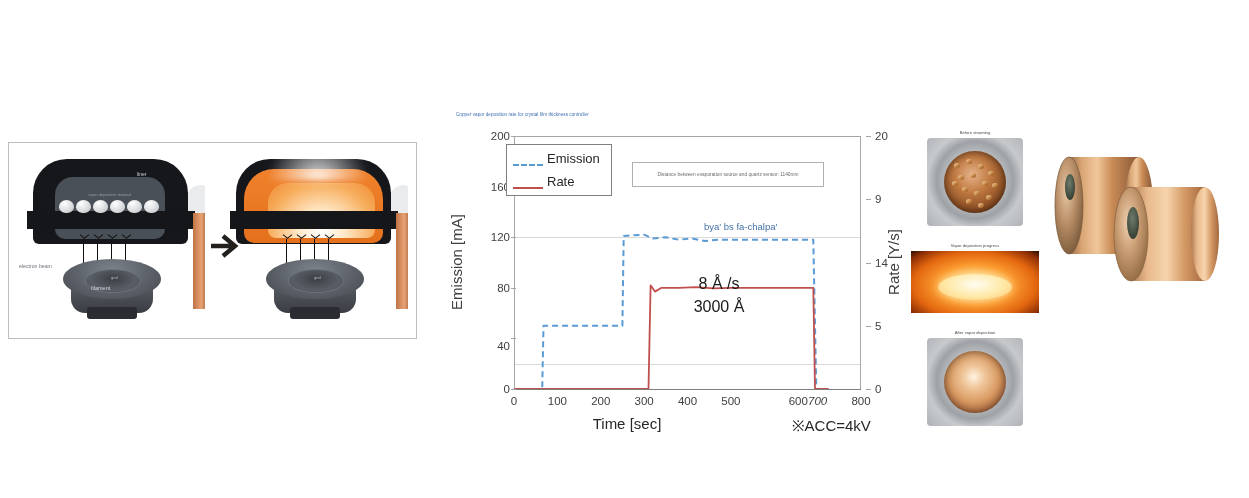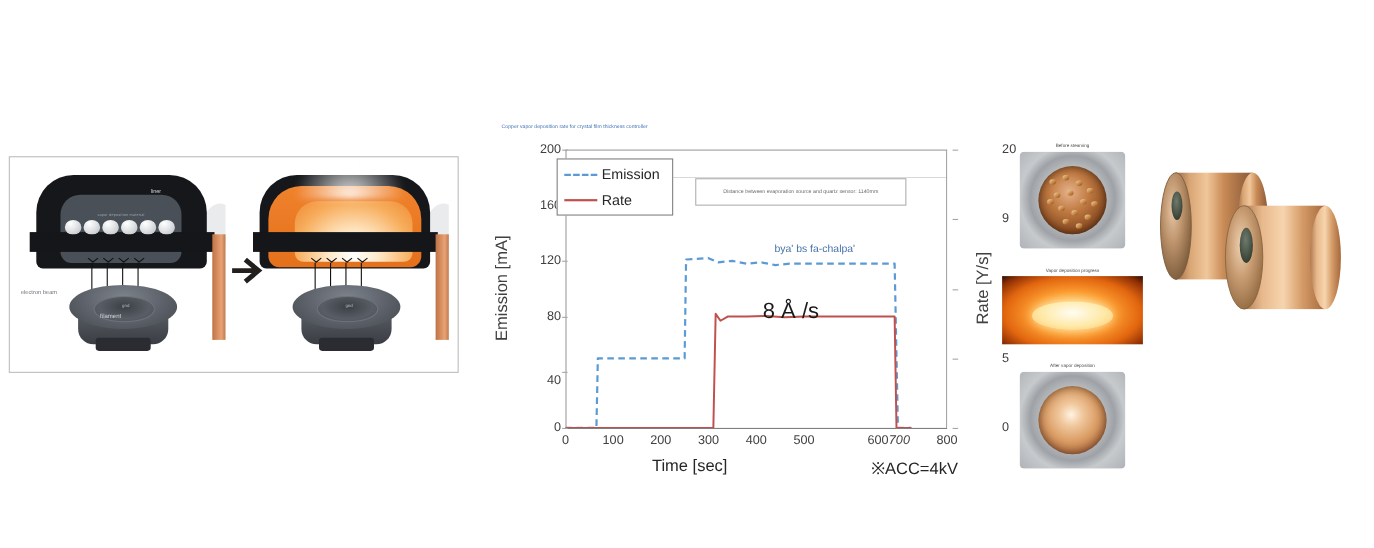--- a/index.html
+++ b/index.html
@@ -86,49 +86,49 @@
         background:
           repeating-linear-gradient(to right, transparent 0 43.3px, #d9d9d9 43.3px 43.4px),
           repeating-linear-gradient(to bottom, transparent 0 25.3px, #d9d9d9 25.3px 25.4px);
         box-sizing:border-box;}
   #plot-frame-top{position:absolute;left:62px;top:24px;width:347px;height:0;border-top:1px solid #a6a6a6;}
   #plot-frame-bottom{position:absolute;left:62px;top:277px;width:347px;height:0;border-top:1px solid #7f7f7f;}
 
   .yl{position:absolute;right:0;transform:translateY(-50%);font-size:11.5px;color:#404040;
       text-align:right;width:46px;}
   .ylticks{position:absolute;left:10px;top:24px;width:48px;height:253px;}
-  .yr{position:absolute;left:0;transform:translateY(-50%);font-size:11.5px;color:#404040;width:40px;margin-left:36px;}
+  .yr{position:absolute;left:0;transform:translateY(-50%);font-size:11.5px;color:#404040;width:40px;}
   .yrticks{position:absolute;left:414px;top:24px;width:40px;height:253px;}
   .tickmark{position:absolute;width:5px;height:0;border-top:1px solid #a6a6a6;}
 
   .xl{position:absolute;top:0;transform:translateX(-50%);font-size:11.5px;color:#404040;}
   #xticks{position:absolute;left:62px;top:283px;width:347px;height:16px;}
 
   #ylabel{position:absolute;left:-4px;top:150px;transform:rotate(-90deg) translate(-50%,0);
           transform-origin:left top;font-size:15px;color:#404040;white-space:nowrap;}
   #yrlabel{position:absolute;left:433px;top:150px;transform:rotate(-90deg) translate(-50%,0);
            transform-origin:left top;font-size:15px;color:#404040;white-space:nowrap;}
   #xlabel{position:absolute;left:175px;top:303px;transform:translateX(-50%);
           font-size:15px;color:#262626;white-space:nowrap;}
   #accnote{position:absolute;left:340px;top:303px;font-size:15px;color:#262626;white-space:nowrap;}
 
   #legend{position:absolute;left:54px;top:32px;width:106px;height:52px;
           background:#fff;border:1px solid #808080;box-sizing:border-box;
           display:flex;flex-direction:column;justify-content:center;gap:8px;padding-left:6px;}
-  .lg-row{display:flex;align-items:center;gap:4px;font-size:13px;color:#262626;}
+  .lg-row{display:flex;align-items:flex-end;gap:4px;font-size:13px;color:#262626;}
   .lg-dash{width:30px;height:0;border-top:2px dashed #5b9bd5;}
   .lg-sol{width:30px;height:0;border-top:2px solid #c0504d;}
 
   #distbox{position:absolute;left:180px;top:50px;width:192px;height:25px;
            border:1px solid #b0b0b0;background:rgba(255,255,255,.85);box-sizing:border-box;
            display:flex;align-items:center;justify-content:center;
            font-size:4.8px;color:#6b6b6b;text-align:center;padding:0 3px;}
 
   #rate-note{position:absolute;left:212px;top:160px;width:110px;text-align:center;
-             font-size:20px;line-height:23px;color:#1a1a1a;white-space:nowrap;}
+             font-size:16px;line-height:23px;color:#1a1a1a;white-space:nowrap;}
   #bya-note{position:absolute;left:252px;top:109px;font-size:9.5px;color:#4472a8;white-space:nowrap;}
 
   
   #photos{position:absolute;left:910px;top:130px;width:130px;height:320px;}
   .photo-block{position:absolute;left:0;width:130px;}
   .pcap{font-size:4.2px;color:#4a4a4a;text-align:center;margin-bottom:3px;}
   .pframe{margin:0 auto;position:relative;overflow:hidden;}
   .crucible-photo{width:96px;height:88px;background:
       radial-gradient(circle at 50% 48%, #cfd2d4 0%, #b9bdc0 42%, #9ea2a6 58%, #c7cacd 72%, #aeb2b6 100%),
       #b4b8bb;border-radius:4px;}
@@ -296,20 +296,21 @@
       <span>Rate</span>
     </div>
   </div>
 
   <div id="distbox">Distance between evaporation source and quartz sensor: 1140mm</div>
 
   <div id="bya-note">bya' bs fa-chalpa'</div>
 
   <div id="rate-note">
     <div>8 Å /s</div>
+    <div>3000 Å</div>
   </div>
 </div>
 
 <div id="photos">
 
   <div class="photo-block" style="top:0;">
     <div class="pcap">Before steaming</div>
     <div class="pframe crucible-photo">
       <div class="cp-dish before">
         <div class="nugget" style="left:10px;top:12px;"></div>

